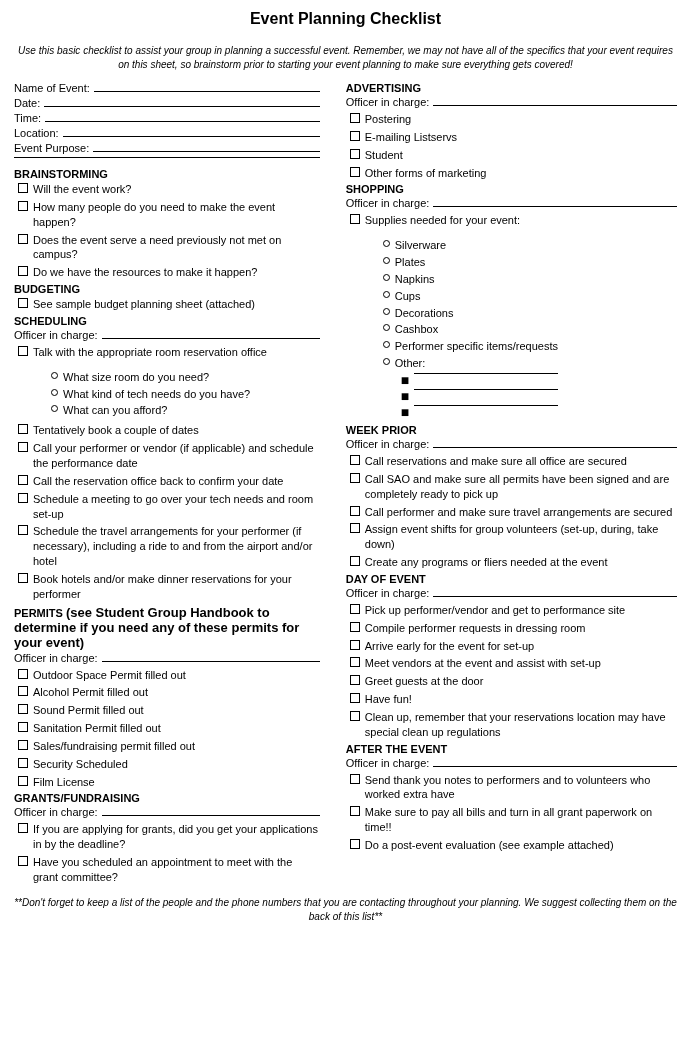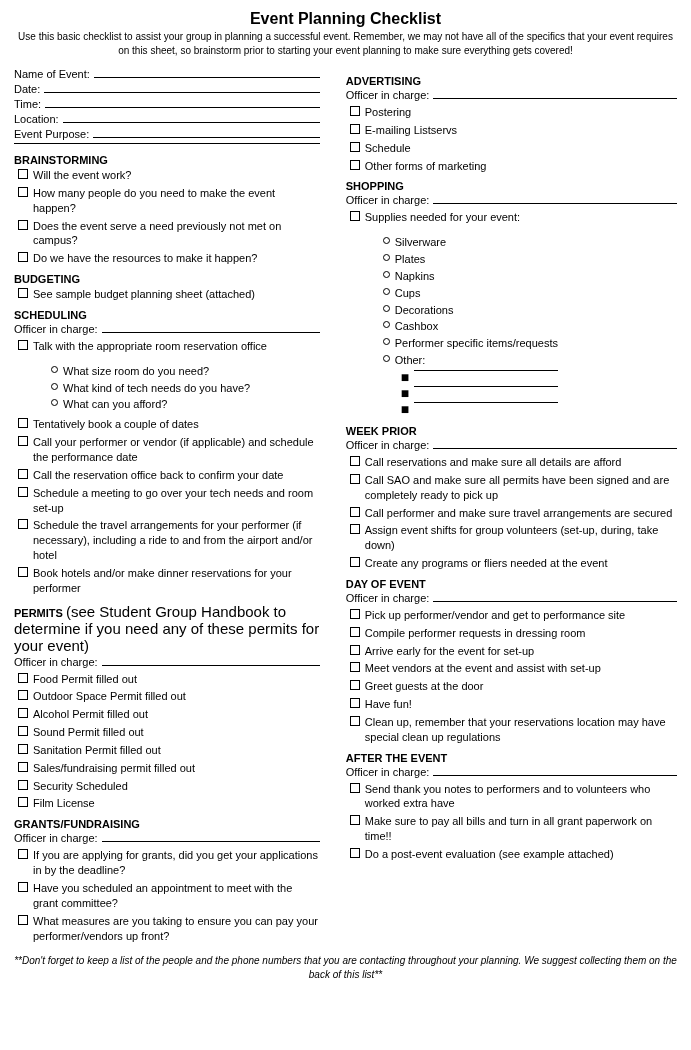--- a/index.html
+++ b/index.html
@@ -9,27 +9,28 @@
       background: #fff;
       font-family: Arial, sans-serif;
       font-size: 11px;
       color: #000;
       padding: 10px 14px;
     }
     .page-title {
       text-align: center;
       font-size: 16px;
       font-weight: bold;
-      margin-bottom: 2px;
+      margin-bottom: 16px;
     }
     .intro-text {
       text-align: center;
       font-size: 10px;
       margin-bottom: 10px;
       line-height: 1.4;
+      font-style: italic;
     }
     .two-col {
       display: flex;
       gap: 26px;
     }
     .col-left {
       width: 48%;
     }
     .col-right {
       width: 52%;
@@ -48,21 +49,21 @@
       margin-right: 4px;
     }
     .form-line-underline {
       flex: 1;
       border-bottom: 1px solid #000;
       min-width: 30px;
     }
     .section-title {
       font-weight: bold;
       font-size: 11px;
-      margin-top: 7px;
+      margin-top: 0;
       margin-bottom: 2px;
     }
     .officer-line {
       display: flex;
       align-items: baseline;
       margin-bottom: 4px;
       font-size: 11px;
     }
     .officer-line-label {
       white-space: nowrap;
@@ -119,22 +120,22 @@
       font-size: 14px;
       line-height: 1;
     }
     .bullet-underline {
       flex: 1;
       border-bottom: 1px solid #000;
       display: inline-block;
       min-width: 80px;
     }
     .permits-note {
-      font-size: 15px;
-      font-weight: normal;
+      font-size: 13px;
+      font-weight: bold;
     }
     .footer-note {
       text-align: center;
       font-size: 10px;
       font-style: italic;
       margin-top: 8px;
       line-height: 1.4;
     }
   </style>
 </head>
@@ -263,24 +264,20 @@
       <div class="section-title">
         <span>PERMITS</span> <span class="permits-note">(see Student Group Handbook to determine if you need any of these permits for your event)</span>
       </div>
       <div class="officer-line">
         <span class="officer-line-label">Officer in charge:</span>
         <span class="officer-line-underline"></span>
       </div>
       <ul class="checklist">
         <li>
             <span class="checkbox"></span>
-            <span>Food Permit filled out</span>
-          </li>
-        <li>
-            <span class="checkbox"></span>
             <span>Outdoor Space Permit filled out</span>
           </li>
         <li>
             <span class="checkbox"></span>
             <span>Alcohol Permit filled out</span>
           </li>
         <li>
             <span class="checkbox"></span>
             <span>Sound Permit filled out</span>
           </li>
@@ -311,24 +308,20 @@
       </div>
       <ul class="checklist">
         <li>
             <span class="checkbox"></span>
             <span>If you are applying for grants, did you get your applications in by the deadline?</span>
           </li>
         <li>
             <span class="checkbox"></span>
             <span>Have you scheduled an appointment to meet with the grant committee?</span>
           </li>
-        <li>
-            <span class="checkbox"></span>
-            <span>What measures are you taking to ensure you can pay your performer/vendors up front?</span>
-          </li>
       </ul>
     </div>
   </div>
 
   <div class="col-right">
 
     <div>
       <div class="section-title">ADVERTISING</div>
       <div class="officer-line">
         <span class="officer-line-label">Officer in charge:</span>
@@ -338,21 +331,21 @@
         <li>
             <span class="checkbox"></span>
             <span>Postering</span>
           </li>
         <li>
             <span class="checkbox"></span>
             <span>E-mailing Listservs</span>
           </li>
         <li>
             <span class="checkbox"></span>
-            <span>Schedule</span>
+            <span>Student</span>
           </li>
         <li>
             <span class="checkbox"></span>
             <span>Other forms of marketing</span>
           </li>
       </ul>
     </div>
 
     <div>
       <div class="section-title">SHOPPING</div>
@@ -418,21 +411,21 @@
 
     <div>
       <div class="section-title">WEEK PRIOR</div>
       <div class="officer-line">
         <span class="officer-line-label">Officer in charge:</span>
         <span class="officer-line-underline"></span>
       </div>
       <ul class="checklist">
         <li>
             <span class="checkbox"></span>
-            <span>Call reservations and make sure all details are afford</span>
+            <span>Call reservations and make sure all office are secured</span>
           </li>
         <li>
             <span class="checkbox"></span>
             <span>Call SAO and make sure all permits have been signed and are completely ready to pick up</span>
           </li>
         <li>
             <span class="checkbox"></span>
             <span>Call performer and make sure travel arrangements are secured</span>
           </li>
         <li>

